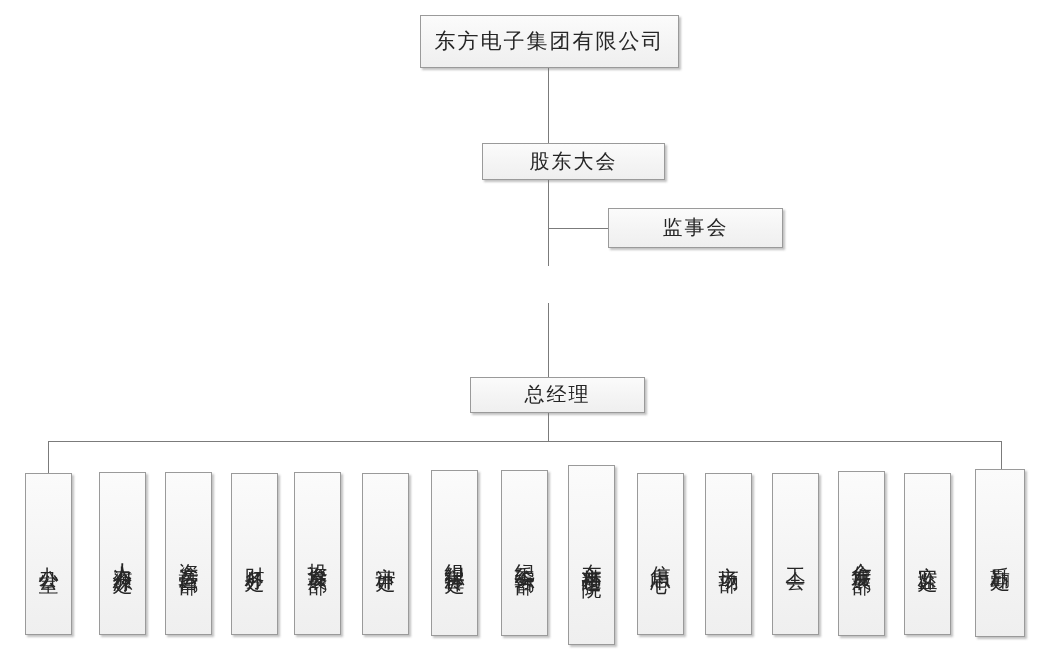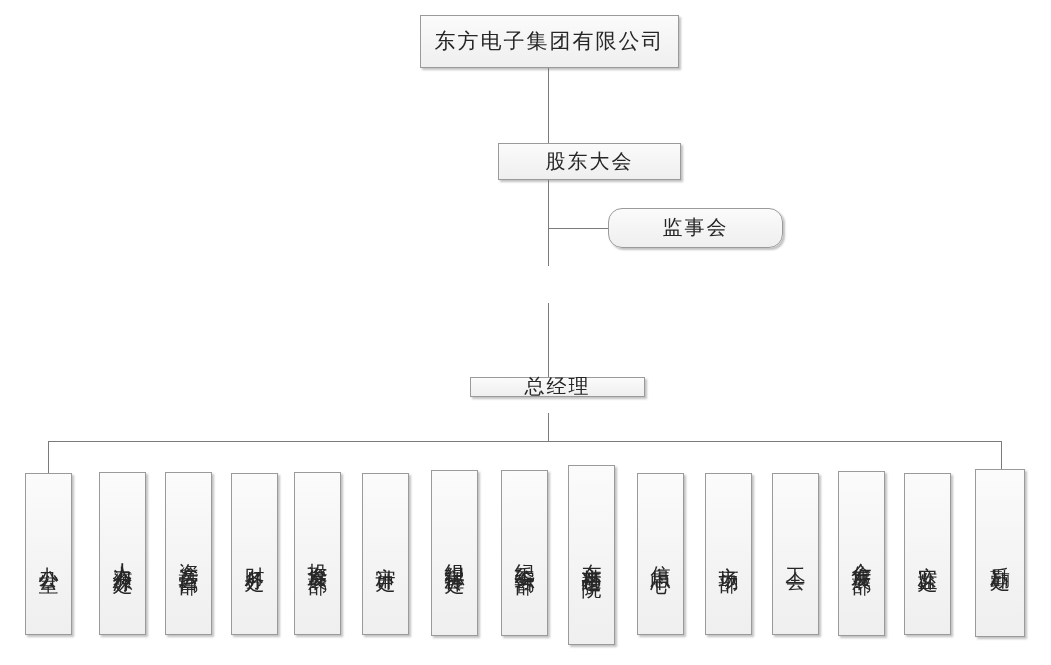--- a/index.html
+++ b/index.html
@@ -78,30 +78,30 @@
 
   <div class="line v" style="left:548px; top:413px; height:29px;"></div>
   <div class="line h" style="left:48px; top:441px; width:954px;"></div>
   <div class="line v" style="left:48px; top:441px; height:32px;"></div>
   <div class="line v" style="left:1001px; top:441px; height:28px;"></div>
 
   <div class="node h" style="left:420px; top:15px; width:259px; height:53px;">
     <span class="label">东方电子集团有限公司</span>
   </div>
 
-  <div class="node h small" style="left:498px; top:143px; width:183px; height:37px;">
+  <div class="node h small" style="left:482px; top:143px; width:183px; height:37px;">
     <span class="label">股东大会</span>
   </div>
 
-  <div class="node h small" style="left:608px; top:208px; width:175px; height:40px;border-radius:14px;">
+  <div class="node h small" style="left:608px; top:208px; width:175px; height:40px;">
     <span class="label">监事会</span>
   </div>
 
 
-  <div class="node h small" style="left:470px; top:377px; width:175px; height:20px;">
+  <div class="node h small" style="left:470px; top:377px; width:175px; height:36px;">
     <span class="label">总经理</span>
   </div>
 
   <div class="node v" style="left:25px; top:473px; width:47px; height:162px;">
     <span class="label">办公室</span>
   </div>
 
   <div class="node v" style="left:99px; top:472px; width:47px; height:163px;">
     <span class="label">人力资源处</span>
   </div>

